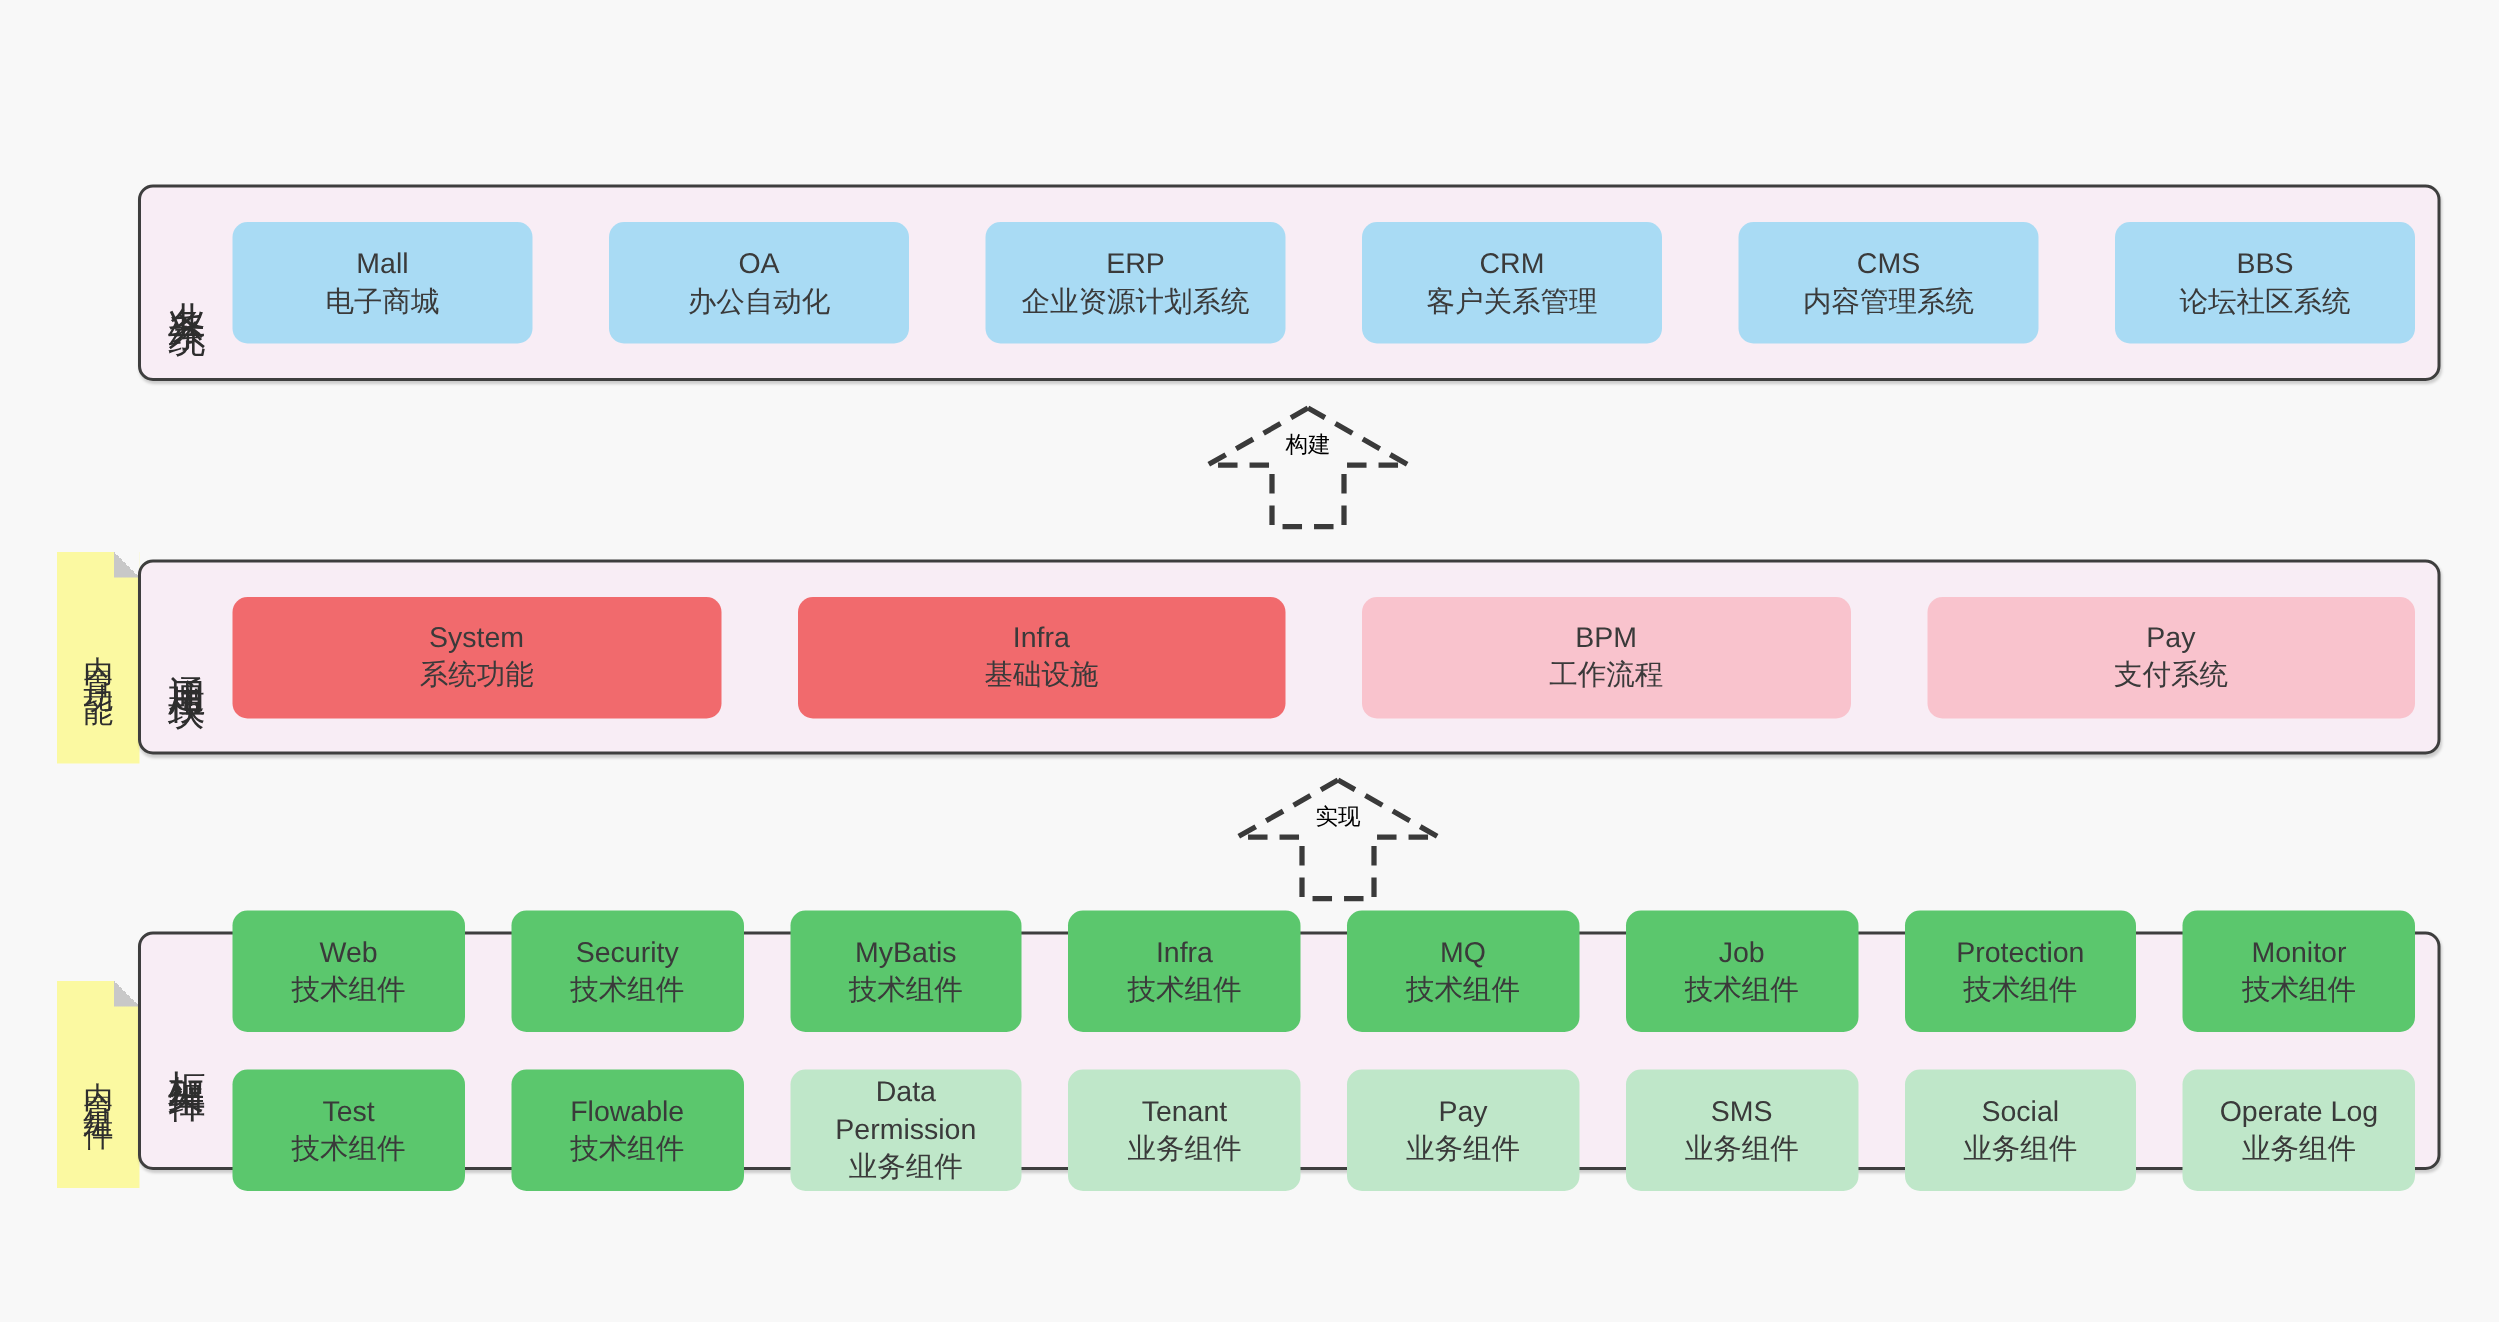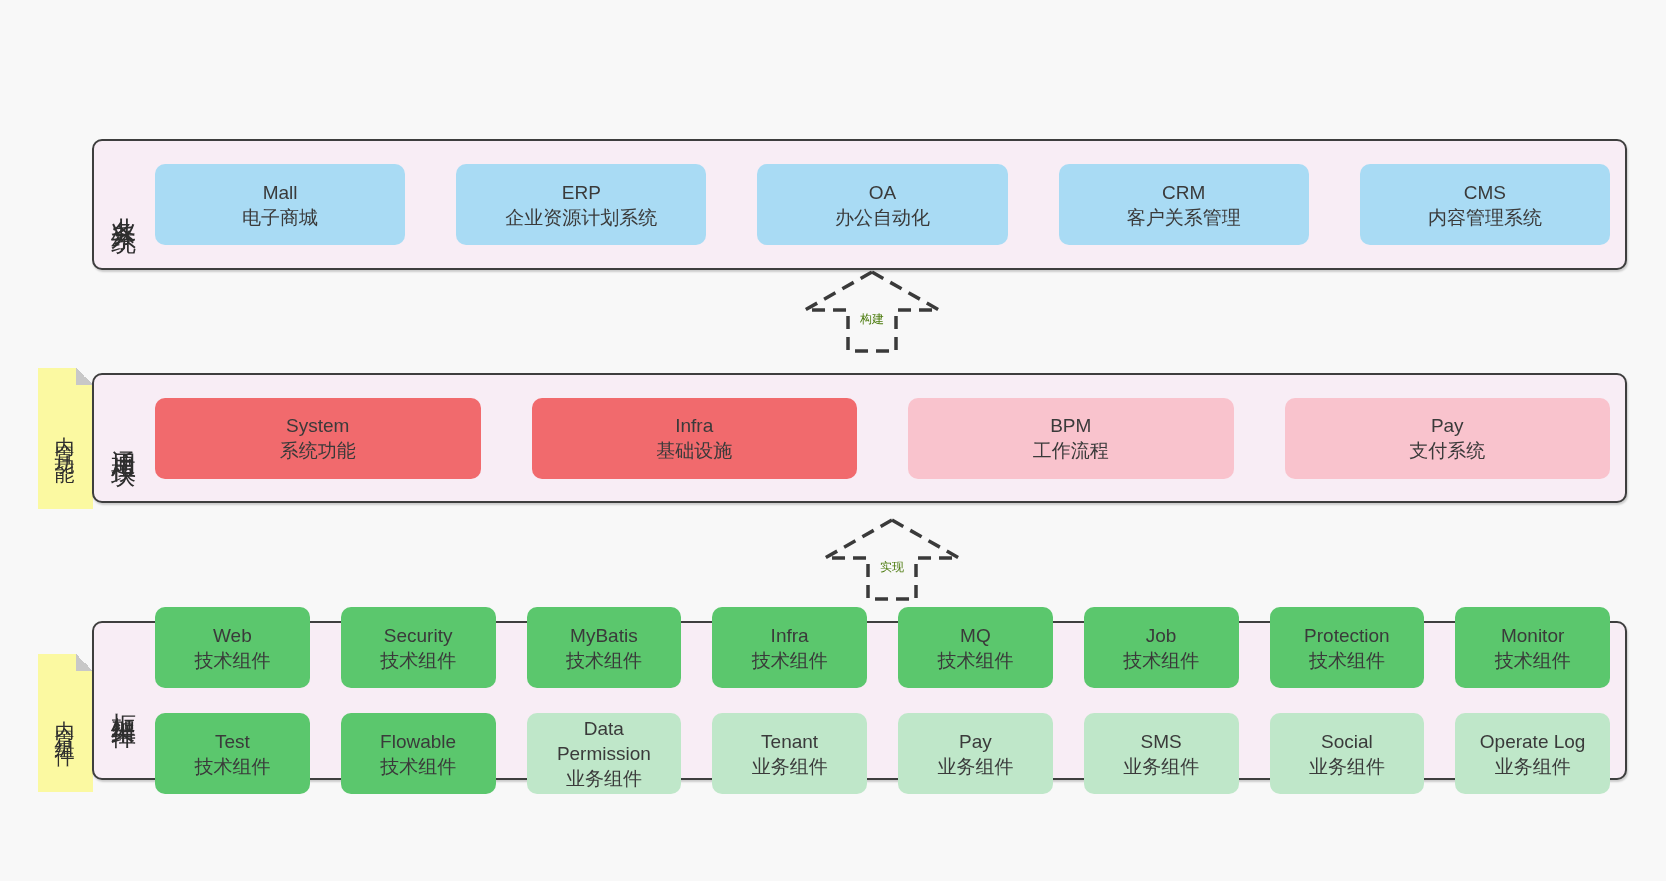--- a/index.html
+++ b/index.html
@@ -17,21 +17,21 @@
   .layer{
     position:absolute;
     left:92px;width:1535px;
     background:var(--containerBg,#f8edf5);
     border:2.5px solid var(--border,#3e3e3e);
     border-radius:10px;
     box-sizing:border-box;
     display:flex;
     box-shadow:1px 2px 2px rgba(0,0,0,.18);
   }
-  .layer--business{top:123px;height:131px;margin-top:16px;}
+  .layer--business{top:123px;height:131px;}
   .layer--modules{top:373px;height:130px;}
   .layer--components{top:621px;height:159px;}
 
   .layer-label{
     width:61px;
     display:flex;align-items:center;justify-content:center;
     flex:0 0 auto;
   }
   .layer-label span{
     writing-mode:vertical-rl;
@@ -93,59 +93,63 @@
   
   .arrow{
     position:absolute;
     width:140px;height:86px;
   }
   .arrow--build{left:802px;top:269px;}
   .arrow--implement{left:822px;top:517px;}
   .arrow svg{display:block;width:140px;height:86px;}
   .arrow-label{
     position:absolute;
-    left:50%;top:40px;
+    left:50%;top:16px;
     transform:translateX(-50%);
     background:var(--pageBg,#f8f8f8);
-    font-size:12px;
-    color:#4d7c0f;
+    font-size:15px;
+    color:#000000;
     padding:2px 3px;
     white-space:nowrap;
   }
 </style>
 </head>
 <body>
 
 <div class="canvas">
 
   <section class="layer layer--business">
     <div class="layer-label">
       <span>业务系统</span>
     </div>
     <div class="layer-body">
         <div class="row">
           <div class="box box--blue">
             <span class="box-title">Mall</span>
             <span class="box-subtitle">电子商城</span>
           </div>
           <div class="box box--blue">
+            <span class="box-title">OA</span>
+            <span class="box-subtitle">办公自动化</span>
+          </div>
+          <div class="box box--blue">
             <span class="box-title">ERP</span>
             <span class="box-subtitle">企业资源计划系统</span>
           </div>
           <div class="box box--blue">
-            <span class="box-title">OA</span>
-            <span class="box-subtitle">办公自动化</span>
-          </div>
-          <div class="box box--blue">
             <span class="box-title">CRM</span>
             <span class="box-subtitle">客户关系管理</span>
           </div>
           <div class="box box--blue">
             <span class="box-title">CMS</span>
             <span class="box-subtitle">内容管理系统</span>
+          </div>
+          <div class="box box--blue">
+            <span class="box-title">BBS</span>
+            <span class="box-subtitle">论坛社区系统</span>
           </div>
         </div>
       </div>
   </section>
 
   <div class="arrow arrow--build">
     <svg viewBox="0 0 140 86">
       <polygon points="70,3 137,41 94,41 94,82 46,82 46,41 3,41" fill="none" stroke="#3a3a3a" stroke-width="3.5" stroke-dasharray="13 8" stroke-linejoin="miter"></polygon>
     </svg>
     <span class="arrow-label">构建</span>

